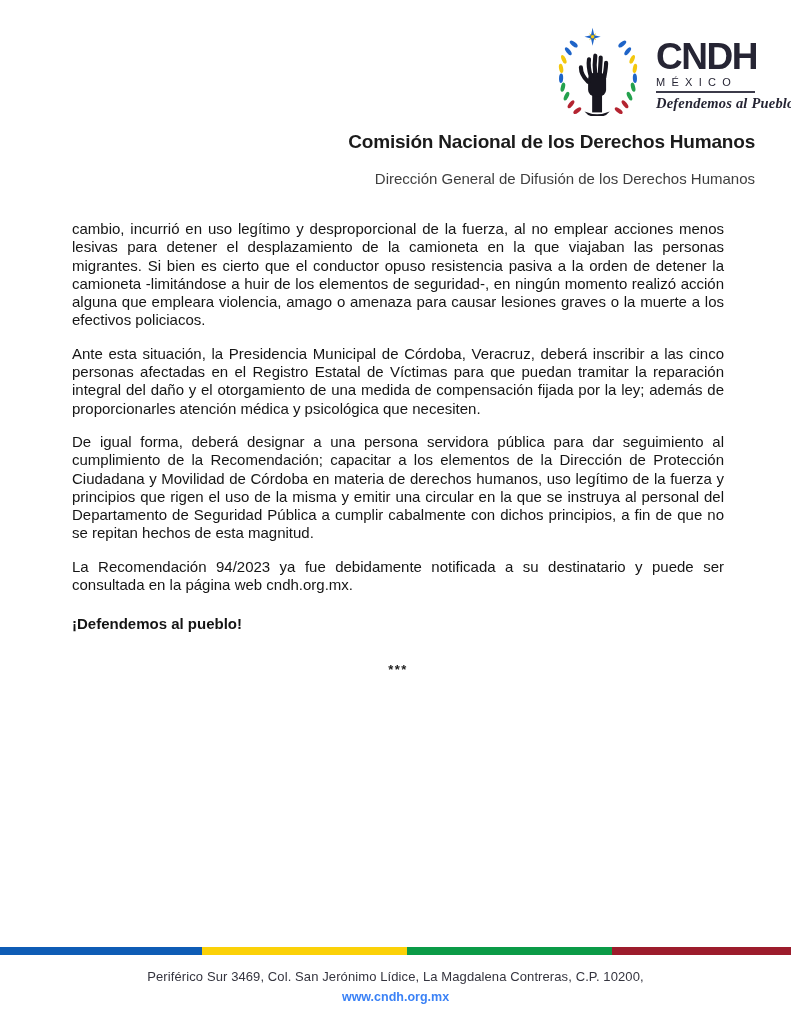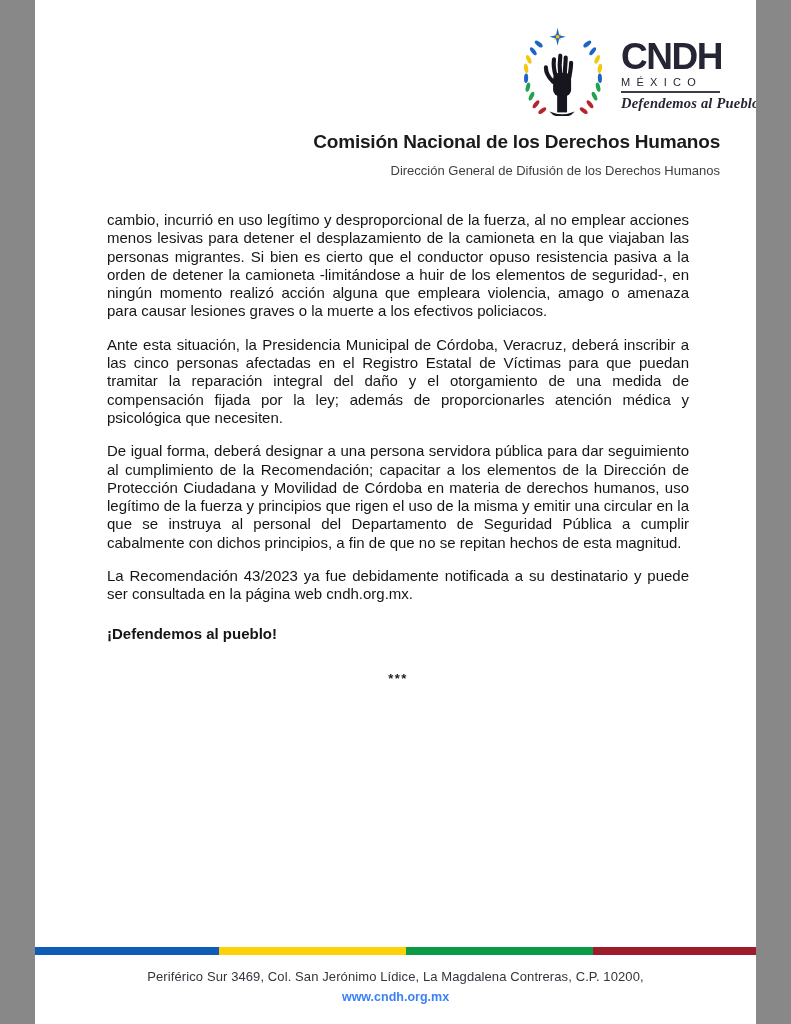--- a/index.html
+++ b/index.html
@@ -1,18 +1,18 @@
 <!DOCTYPE html>
 <html><head>
 <meta charset="utf-8">
 <style>
   html,body { margin:0; padding:0; background:#888; }
   .page {
     position:relative;
-    width:721px; height:1024px;
+    width:791px; height:1024px;
     margin:0 auto;
     background:#ffffff;
     font-family:"Liberation Sans", sans-serif;
     color:#141414;
     overflow:hidden;
   }
 
   
   .header {
     display:flex; flex-direction:column; align-items:flex-end;
@@ -32,21 +32,21 @@
   .logo-rule { height:2px; background:#3c3b4a; margin:3px 0 2px; }
   .logo-motto {
     font-family:"Liberation Serif", serif;
     font-style:italic; font-weight:700; font-size:14.5px;
     white-space:nowrap; letter-spacing:0.2px;
   }
   .org-title {
     margin-top:15px; font-size:19px; font-weight:700;
     color:#1b1b1b; letter-spacing:-0.2px;
   }
-  .org-subtitle { margin-top:10px; font-size:13px; color:#3f3f3f; }
+  .org-subtitle { margin-top:17px; font-size:15px; color:#3f3f3f; }
 
   
   .content {
     margin:33px 67px 0 72px;
     font-size:15px; line-height:18.3px;
     text-align:justify; color:#151515;
   }
   .content p { margin:0 0 15px 0; }
   .content p:last-of-type { margin-bottom:0; }
   .slogan { margin-top:21px; font-weight:700; text-align:left; }
@@ -134,21 +134,21 @@
     </div>
 
     <div class="org-title">Comisión Nacional de los Derechos Humanos</div>
     <div class="org-subtitle">Dirección General de Difusión de los Derechos Humanos</div>
   </div>
 
   <div class="content">
     <p>cambio, incurrió en uso legítimo y desproporcional de la fuerza, al no emplear acciones menos lesivas para detener el desplazamiento de la camioneta en la que viajaban las personas migrantes. Si bien es cierto que el conductor opuso resistencia pasiva a la orden de detener la camioneta -limitándose a huir de los elementos de seguridad-, en ningún momento realizó acción alguna que empleara violencia, amago o amenaza para causar lesiones graves o la muerte a los efectivos policiacos.</p>
     <p>Ante esta situación, la Presidencia Municipal de Córdoba, Veracruz, deberá inscribir a las cinco personas afectadas en el Registro Estatal de Víctimas para que puedan tramitar la reparación integral del daño y el otorgamiento de una medida de compensación fijada por la ley; además de proporcionarles atención médica y psicológica que necesiten.</p>
     <p>De igual forma, deberá designar a una persona servidora pública para dar seguimiento al cumplimiento de la Recomendación; capacitar a los elementos de la Dirección de Protección Ciudadana y Movilidad de Córdoba en materia de derechos humanos, uso legítimo de la fuerza y principios que rigen el uso de la misma y emitir una circular en la que se instruya al personal del Departamento de Seguridad Pública a cumplir cabalmente con dichos principios, a fin de que no se repitan hechos de esta magnitud.</p>
-    <p>La Recomendación 43/2023 ya fue debidamente notificada a su destinatario y puede ser consultada en la página web cndh.org.mx.</p>
+    <p>La Recomendación 94/2023 ya fue debidamente notificada a su destinatario y puede ser consultada en la página web cndh.org.mx.</p>
     <div class="slogan">¡Defendemos al pueblo!</div>
     <div class="separator">***</div>
   </div>
 
   <div class="footer">
     <div class="color-bar">
       <div class="bar-seg s1" style="background: rgb(14, 92, 181);"></div>
       <div class="bar-seg s2" style="background: rgb(251, 209, 8);"></div>
       <div class="bar-seg s3" style="background: rgb(11, 155, 71);"></div>
       <div class="bar-seg s4" style="background: rgb(156, 28, 44);"></div>

